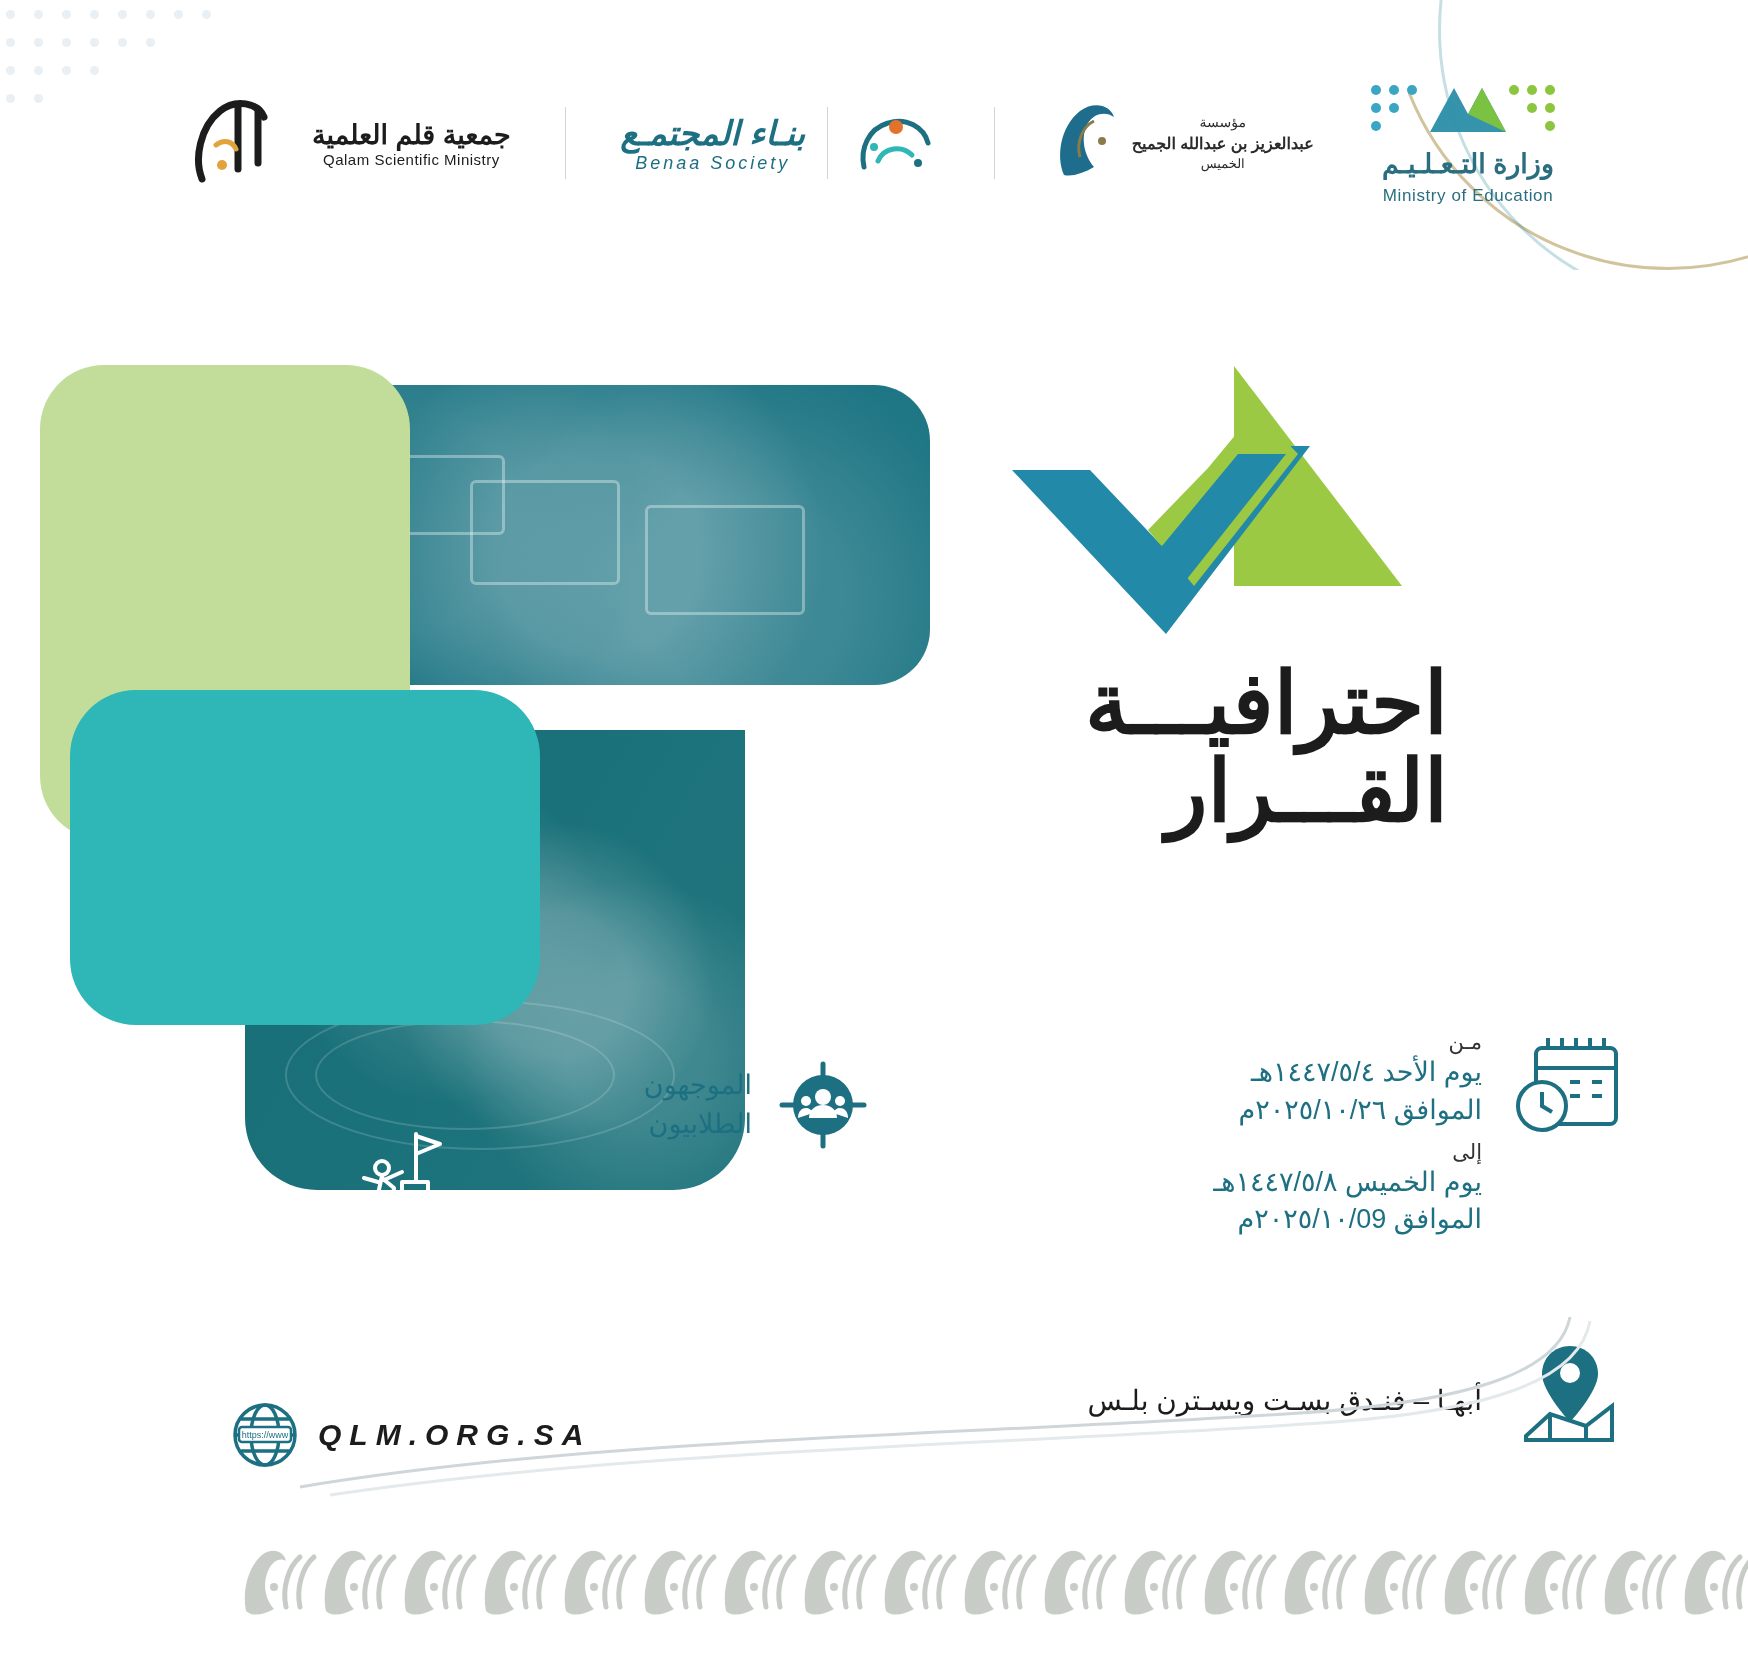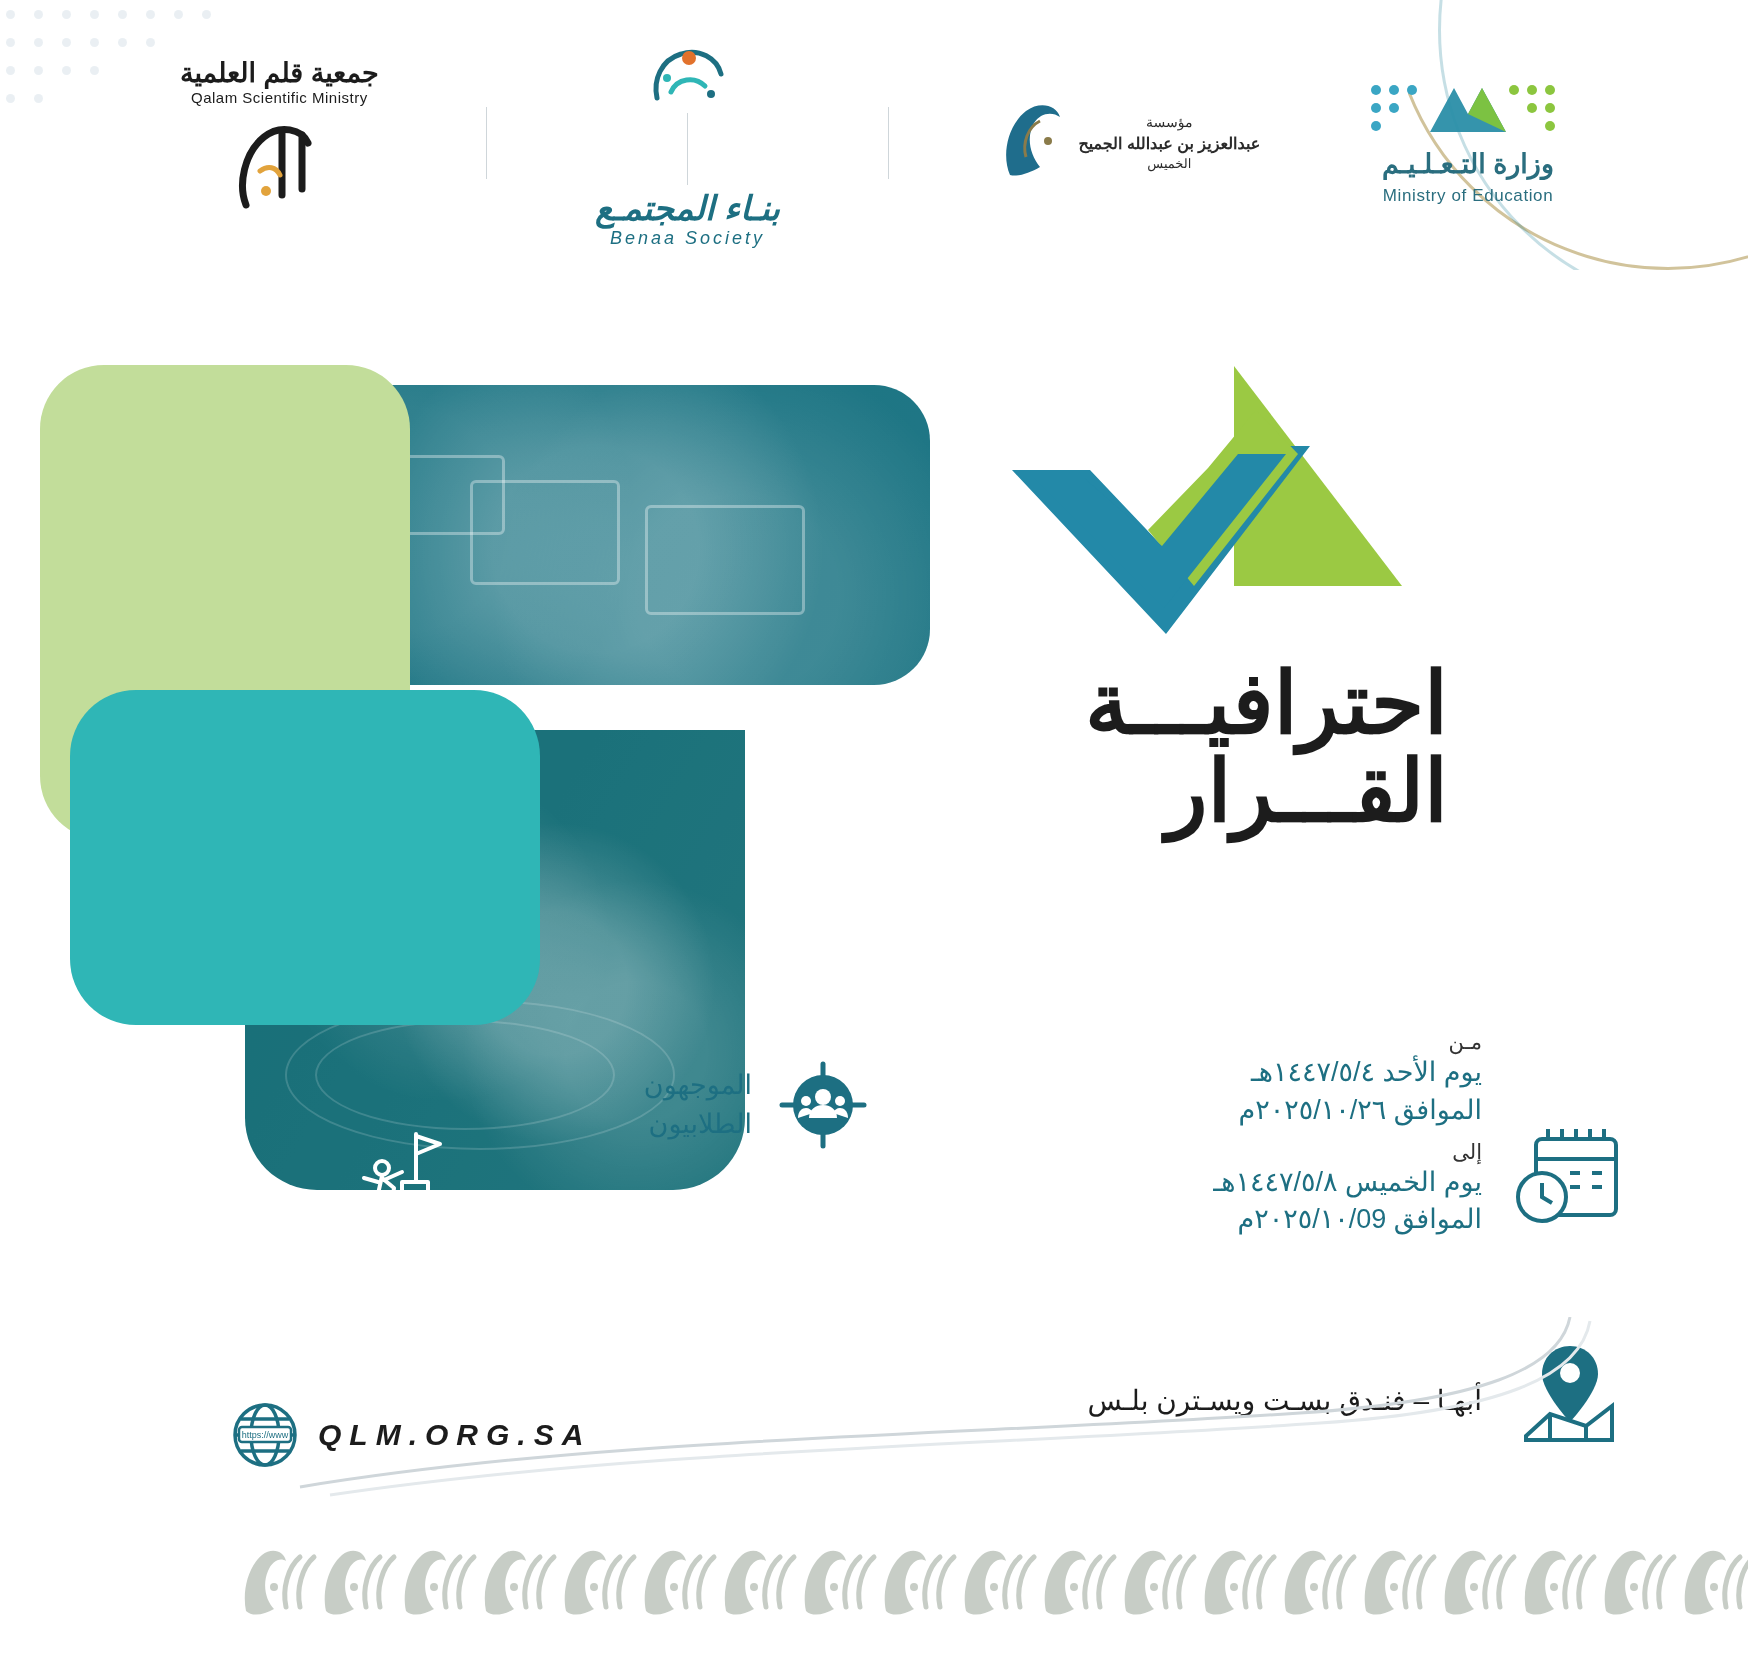--- a/index.html
+++ b/index.html
@@ -60,21 +60,21 @@
   .logos {
     position: absolute;
     top: 58px; right: 180px;
     left: 180px;
     height: 170px;
     display: flex;
     flex-direction: row;
     align-items: center;
     justify-content: space-between;
   }
-  .logo-block { display: flex; align-items: center; gap: 3px; flex-direction: column; }
+  .logo-block { display: flex; align-items: center; gap: 22px; }
   .divider-v { width: 1px; height: 72px; background: #cfd6da; }
 
   
   .moe { display: flex; flex-direction: column; align-items: center; gap: 6px; }
   .moe-dots { width: 200px; height: 62px; }
   .moe-ar { font-size: 27px; color: #2a6e7f; letter-spacing: 4px; font-weight: 600; text-align: right; }
   .moe-en { font-size: 17px; color: #2a6e7f; letter-spacing: .6px; }
 
   
   .jum { display: flex; align-items: center; gap: 12px; }
@@ -149,21 +149,21 @@
     color: #1c1c1c;
     line-height: 1.02;
     direction: rtl;
   }
   .title-ar .t1 { font-size: 86px; font-weight: 700; letter-spacing: 2px; }
   .title-ar .t2 { font-size: 86px; font-weight: 700; letter-spacing: 2px; }
 
   
   .info-date {
     position: absolute; right: 120px; top: 1030px;
-    display: flex; flex-direction: row; align-items: flex-end; gap: 26px;
+    display: flex; flex-direction: row; align-items: flex-start; gap: 26px;
   }
   .date-text { text-align: right; direction: rtl; color: #166e77; }
   .date-text .lbl { font-size: 21px; color: #333; }
   .date-text .ln { font-size: 27px; color: #1d6f82; line-height: 1.4; }
   .date-text .gap { height: 10px; }
 
   .info-aud {
     position: absolute; right: 880px; top: 1060px;
     display: flex; flex-direction: row; align-items: center; gap: 26px;
   }

